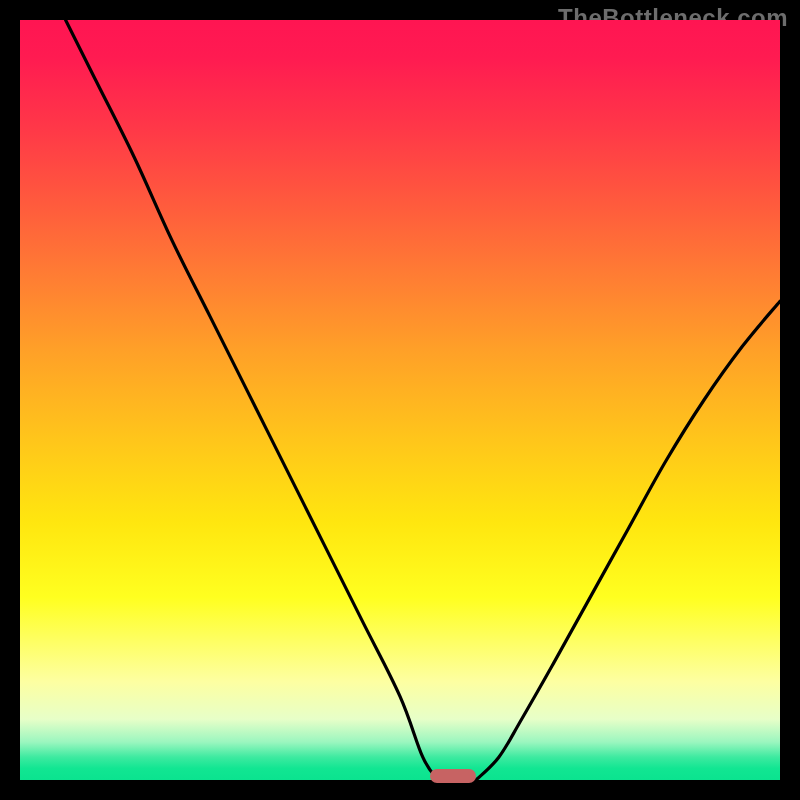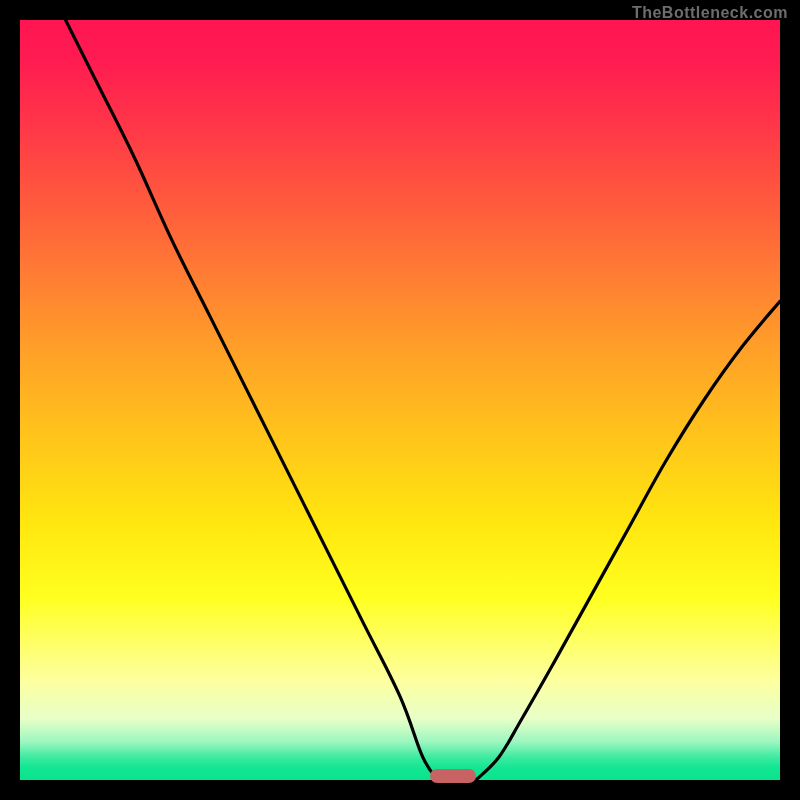--- a/index.html
+++ b/index.html
@@ -8,21 +8,21 @@
     position: relative;
     width: 800px;
     height: 800px;
     background: #000;
   }
   .watermark {
     position: absolute;
     top: 4px;
     right: 12px;
     font-family: Arial, Helvetica, sans-serif;
-    font-size: 16px;
+    font-size: 24px;
     font-weight: 600;
     color: #6d6d6d;
     letter-spacing: 0.5px;
   }
   .plot {
     position: absolute;
     left: 20px;
     top: 20px;
     width: 760px;
     height: 760px;

